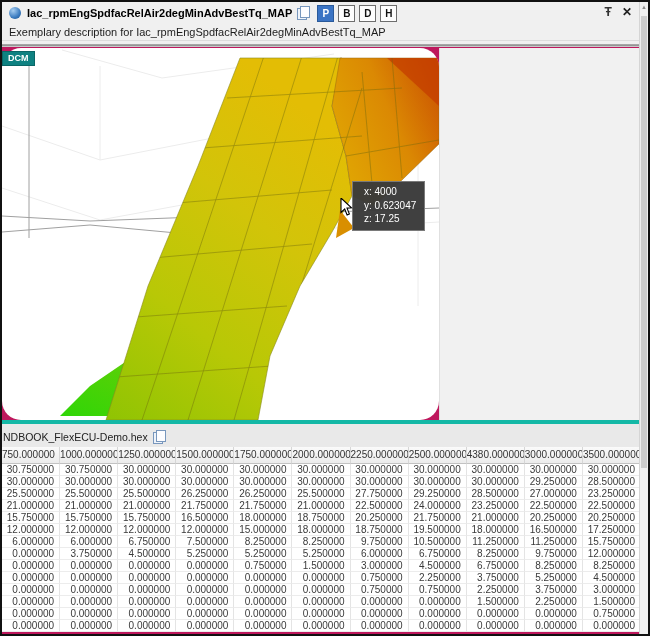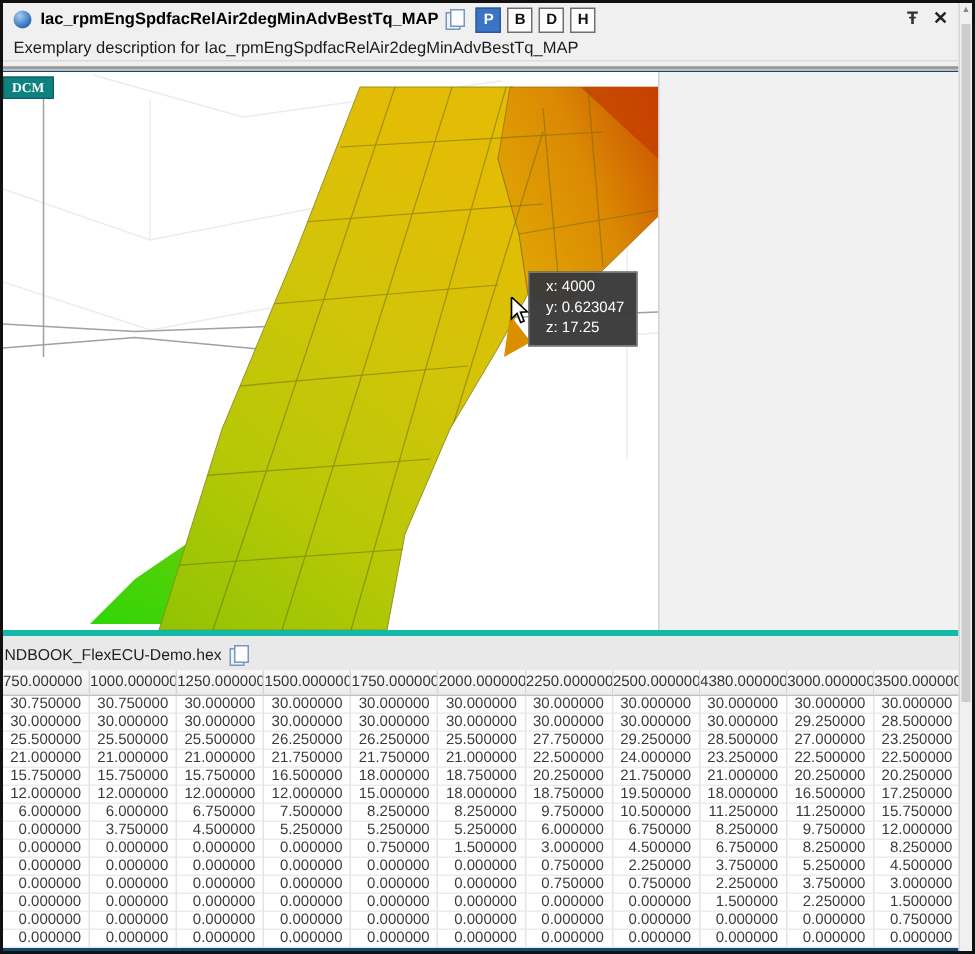--- a/index.html
+++ b/index.html
@@ -1,37 +1,37 @@
 <!DOCTYPE html>
 <html><head>
 <meta charset="utf-8">
 <style>
   html,body{margin:0;padding:0;background:#ffffff;font-family:"Liberation Sans",sans-serif;}
-  #window{position:relative;width:650px;height:636px;border:2px solid #111;box-sizing:border-box;background:#0c4a6e;overflow:hidden;}
+  #window{position:relative;width:650px;height:636px;border:2px solid #111;box-sizing:border-box;background:#be185d;overflow:hidden;}
 
   
   #headerblock{position:absolute;left:0;top:0;width:100%;height:45px;background:#f0f0f0;}
   #titlerow{position:absolute;left:0;top:0;width:100%;height:22px;display:flex;align-items:center;padding-left:7px;box-sizing:border-box;}
   .sphere{width:12px;height:12px;border-radius:50%;background:radial-gradient(circle at 35% 30%,#a6cdf0,#3a7bc0 60%,#1d4f86);margin-right:6px;flex:0 0 auto;}
   #map-title{font-size:11px;font-weight:bold;color:#000;white-space:nowrap;}
   .copy-icon{position:relative;width:12px;height:14px;margin:0 5px;flex:0 0 auto;}
   .copy-icon::before{content:"";position:absolute;left:0;top:2px;width:8px;height:10px;background:#eef3fa;border:1px solid #7897bd;}
   .copy-icon::after{content:"";position:absolute;left:3px;top:0;width:8px;height:10px;background:#fdfdff;border:1px solid #7897bd;}
   #format-buttons{display:flex;gap:4px;margin-left:3px;}
   .fbtn{width:15px;height:15px;border:1px solid #6e6e6e;background:#fdfdfd;color:#111;font-weight:bold;font-size:10px;line-height:15px;text-align:center;cursor:default;}
   .fbtn.active{background:#3b74c4;border-color:#2a5a9a;color:#fff;}
   #win-controls{position:absolute;right:16px;top:3px;display:flex;gap:10px;align-items:center;}
   #pin-icon{font-size:12px;font-weight:bold;color:#333;}
   #close-icon{font-size:12px;font-weight:bold;color:#222;}
   #descrow{position:absolute;left:0;top:22px;width:100%;height:17px;font-size:11px;color:#1c1c1c;padding-left:7px;display:flex;align-items:center;box-sizing:border-box;border-bottom:1px solid #dcdcdc;text-align:center;}
   #splitter{position:absolute;left:0;top:42px;width:100%;height:3px;background:linear-gradient(#b5b5b5,#8d8d8d 45%,#e3e3e3);}
 
   
-  #plot{position:absolute;left:0;top:46px;width:437px;height:372px;background:#fff;overflow:hidden;}
-  #dcm-tab{position:absolute;left:0;top:3px;background:#0e8181;border:1px solid #0a6666;color:#fff;font-size:9px;font-weight:bold;padding:1px 5px 2px 5px;z-index:4;font-family:Liberation Serif, serif;}
+  #plot{position:absolute;left:0;top:46px;width:437px;height:372px;background:#fff;overflow:hidden;border-radius:19px;}
+  #dcm-tab{position:absolute;left:0;top:3px;background:#0e8181;border:1px solid #0a6666;color:#fff;font-size:9px;font-weight:bold;padding:1px 5px 2px 5px;z-index:4;}
   #right-panel{position:absolute;left:437px;top:46px;width:202px;height:372px;background:#f1f1f1;border-left:1px solid #e0e0e0;}
 
   
   #tooltip{position:absolute;left:350px;top:133px;z-index:6;background:rgba(58,58,58,.97);border:1px solid #7a7a7a;color:#fff;font-size:10px;line-height:13.5px;padding:3px 8px 4px 11px;white-space:nowrap;}
   #cursor{position:absolute;left:338px;top:150px;z-index:7;}
 
   
   #strip{position:absolute;left:0;top:418px;width:639px;height:27px;background:#e9e9e9;border-top:4px solid #14b8a6;}
   #hexrow{position:absolute;left:1px;top:6px;display:flex;align-items:center;}
   #hex-label{font-size:10.5px;color:#222;}

